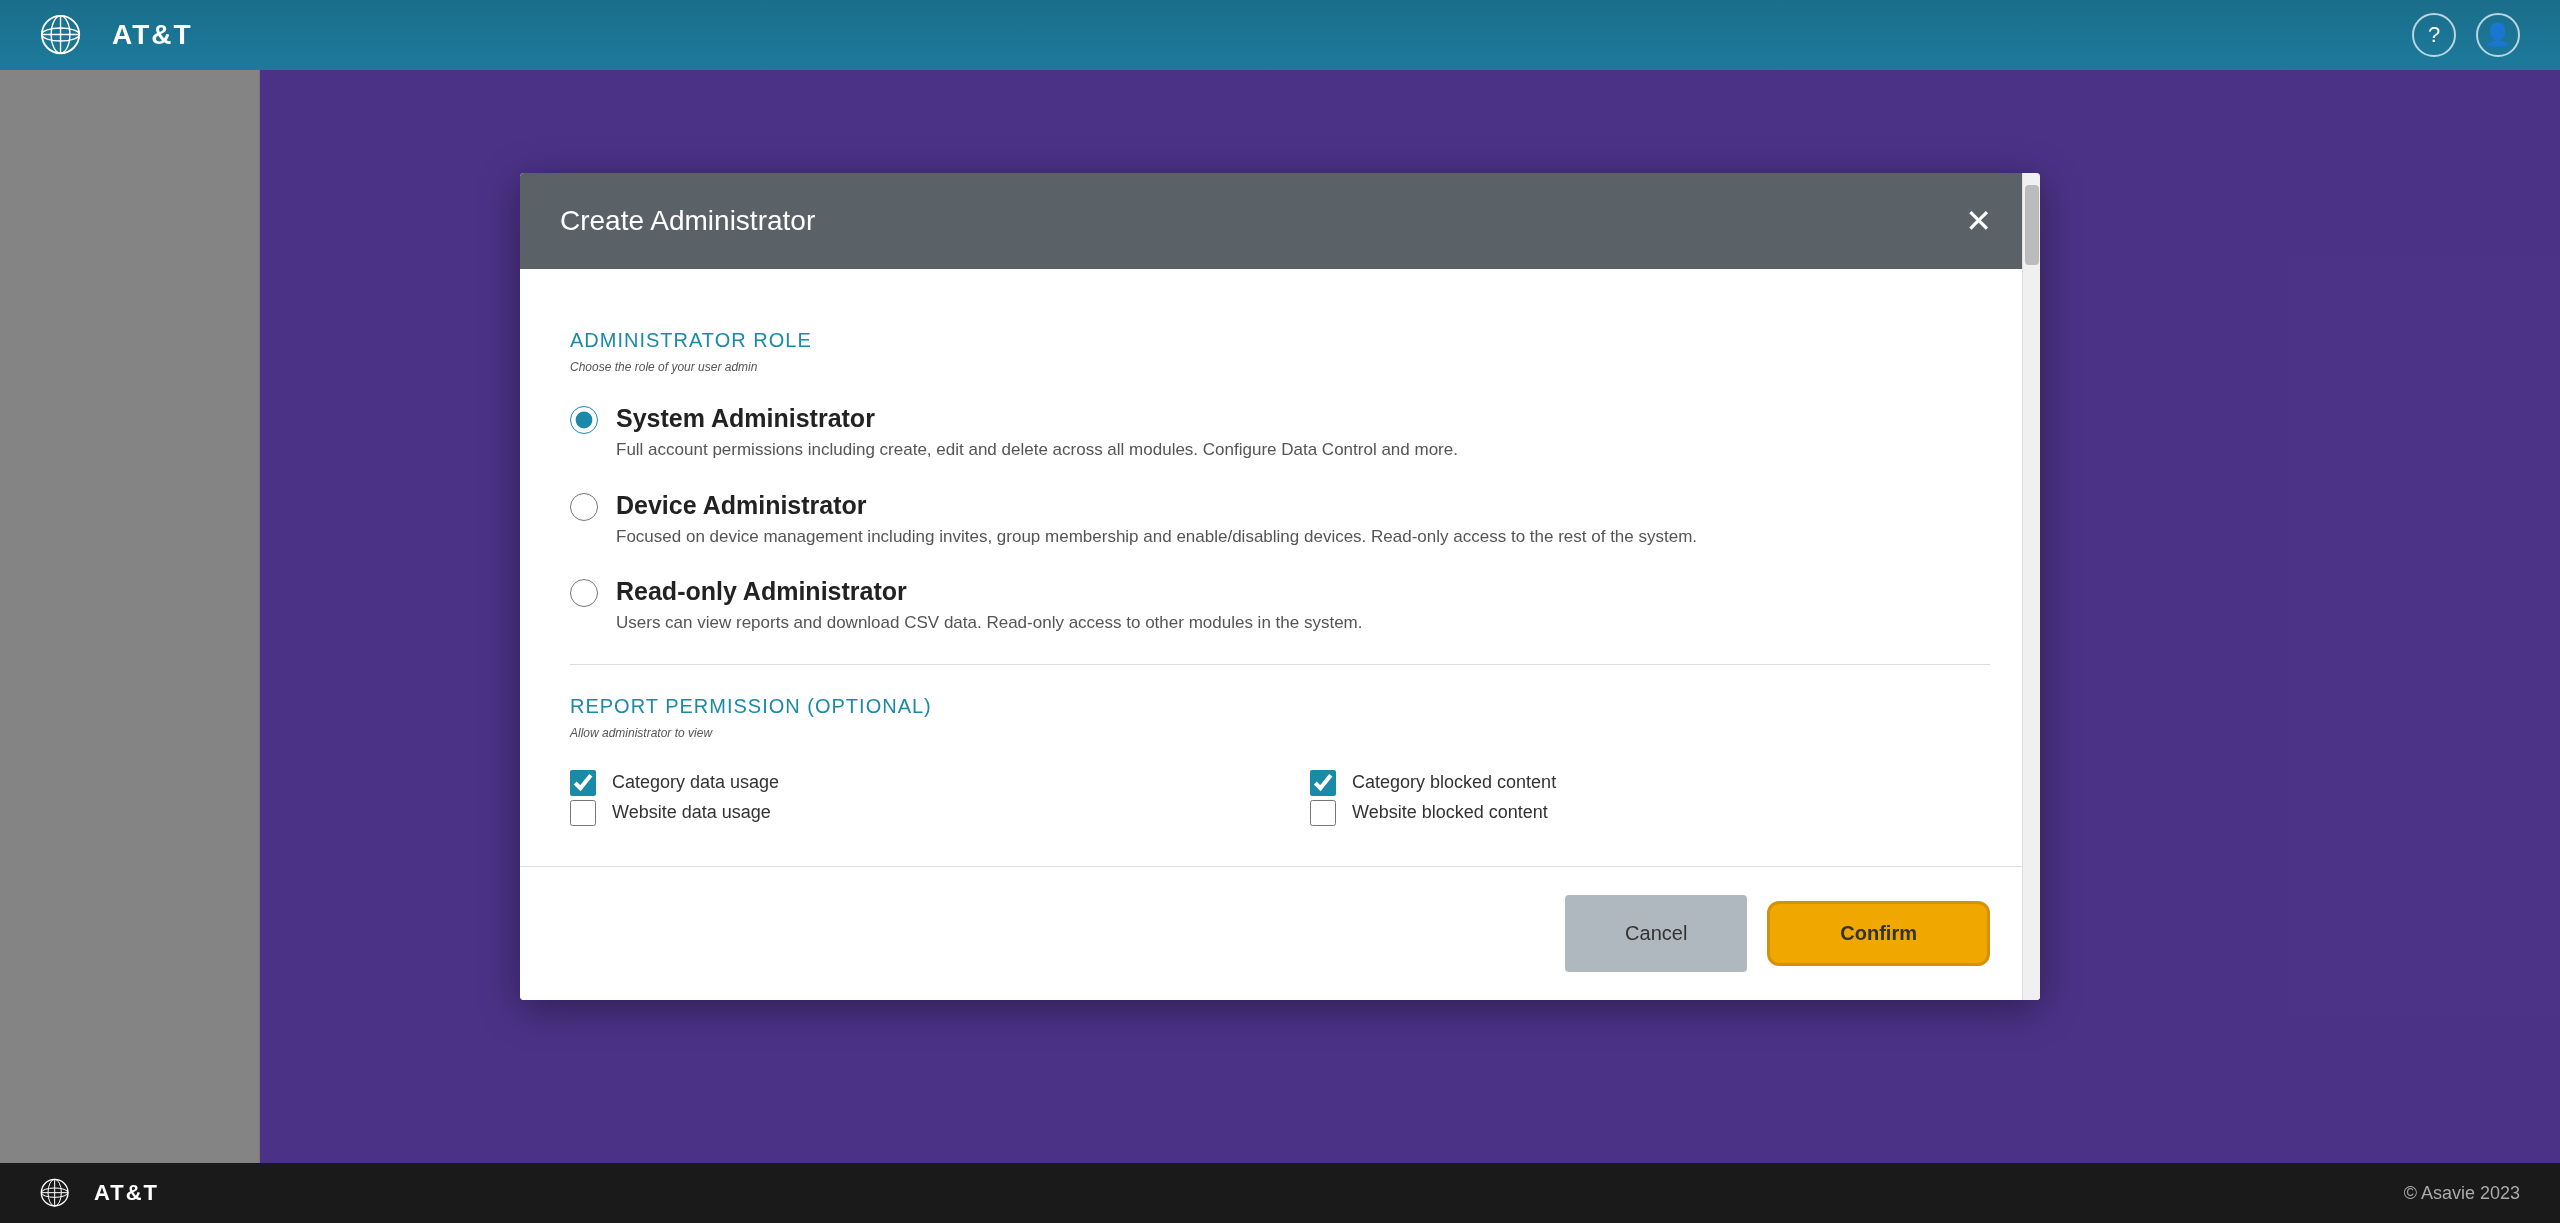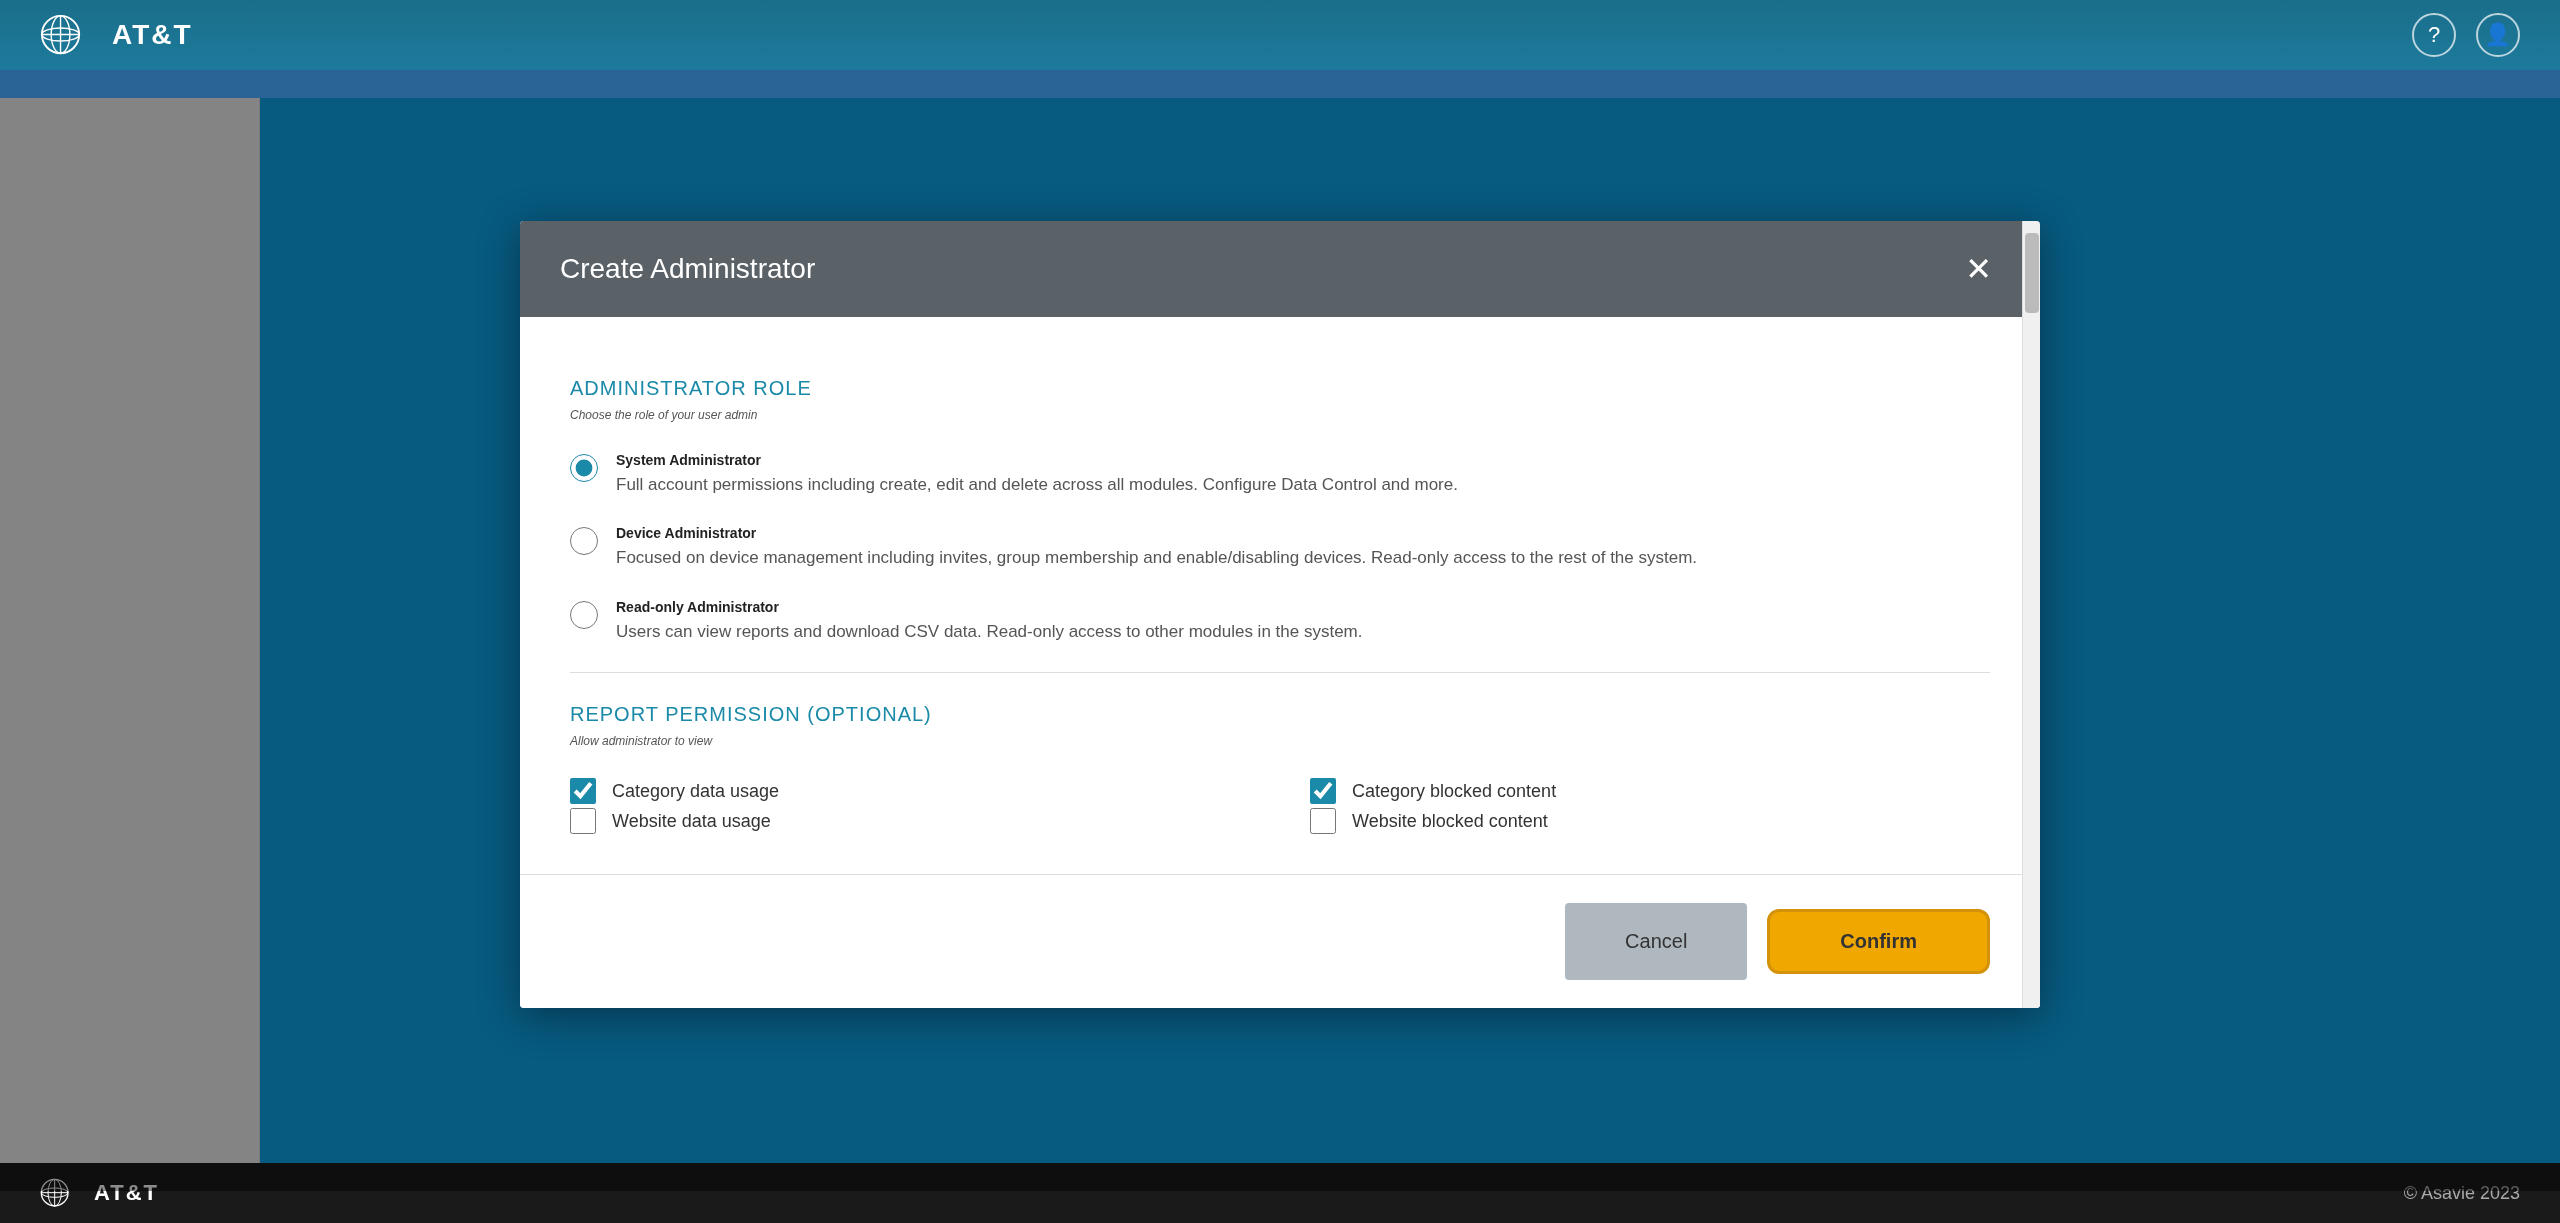--- a/index.html
+++ b/index.html
@@ -55,23 +55,22 @@
       display: flex;
       align-items: center;
       justify-content: center;
       cursor: pointer;
     }
 
     
     .app-body {
       width: 100%;
       height: calc(100% - 70px - 60px);
-      background: #0ea5e9;
+      background: #8b5cf6;
       position: relative;
-      margin-top: 28px;
     }
 
     
     .bg-sidebar {
       width: 260px;
       height: 100%;
       background: #f0f0f0;
       border-right: 1px solid #ddd;
       position: absolute;
       left: 0;
@@ -192,21 +191,21 @@
       height: 28px;
       margin-top: 2px;
       accent-color: #1a8aa8;
       cursor: pointer;
       flex-shrink: 0;
     }
 
     .radio-label-title {
       font-weight: 700;
       color: #222;
-      font-size: 14px;
+      font-size: 25px;
     }
 
     .radio-label-desc {
       color: #555;
       font-size: 17px;
       margin-top: 4px;
       line-height: 1.5;
     }
 
     

